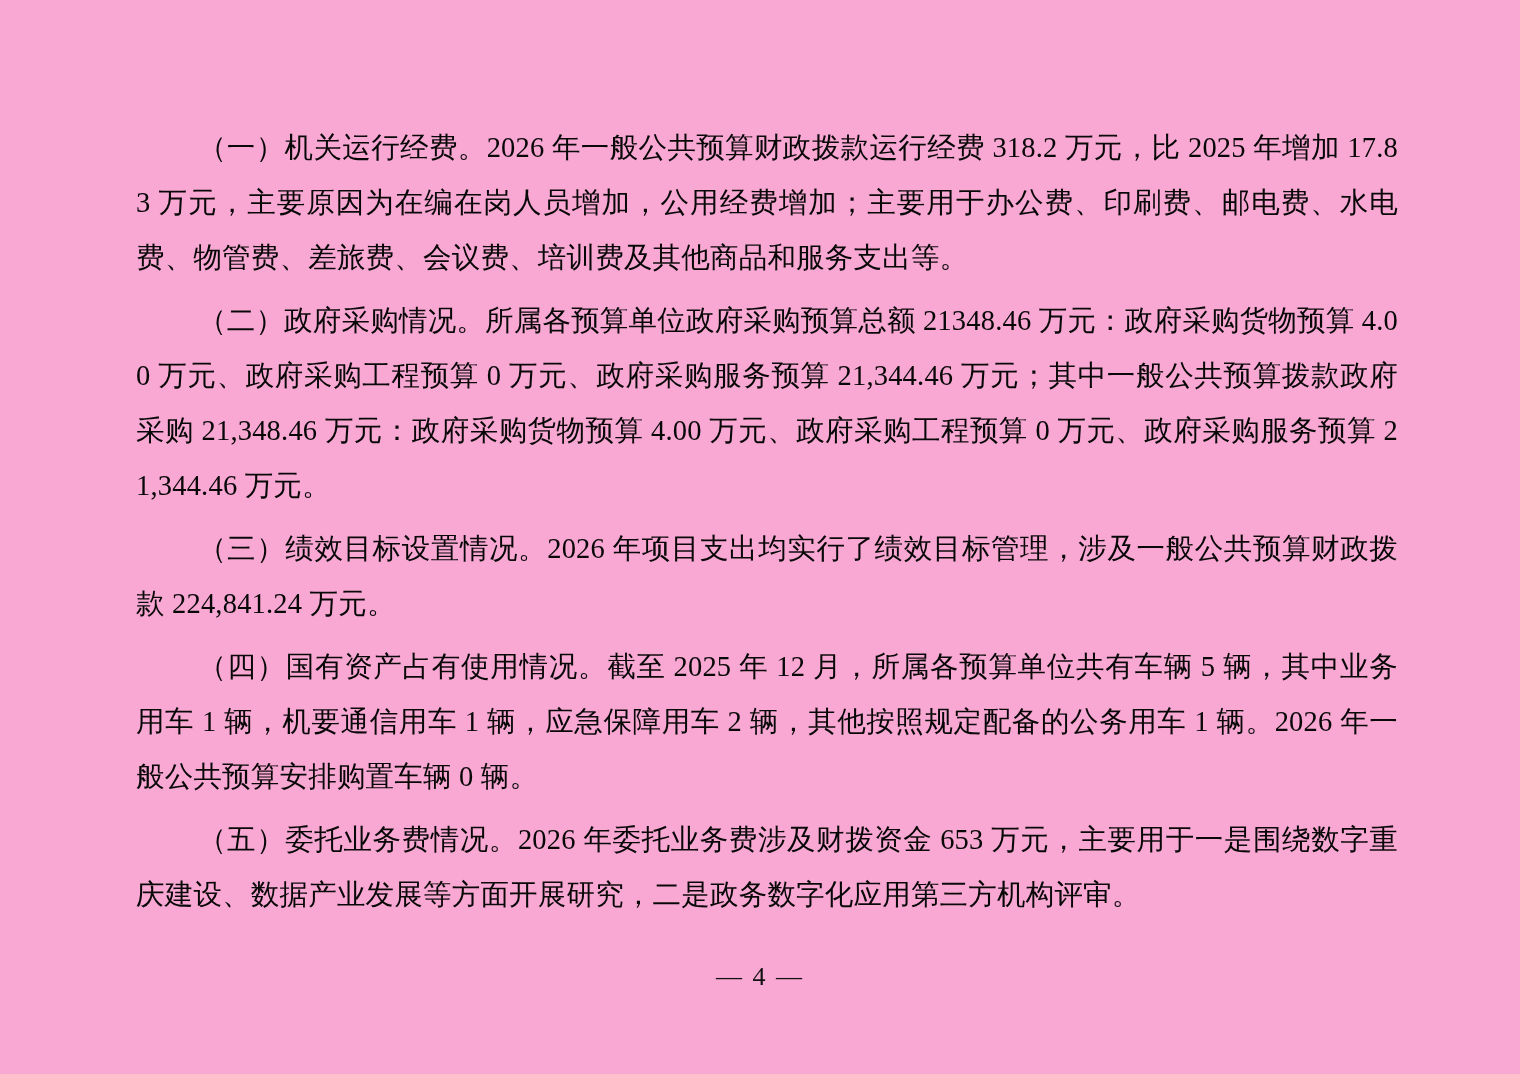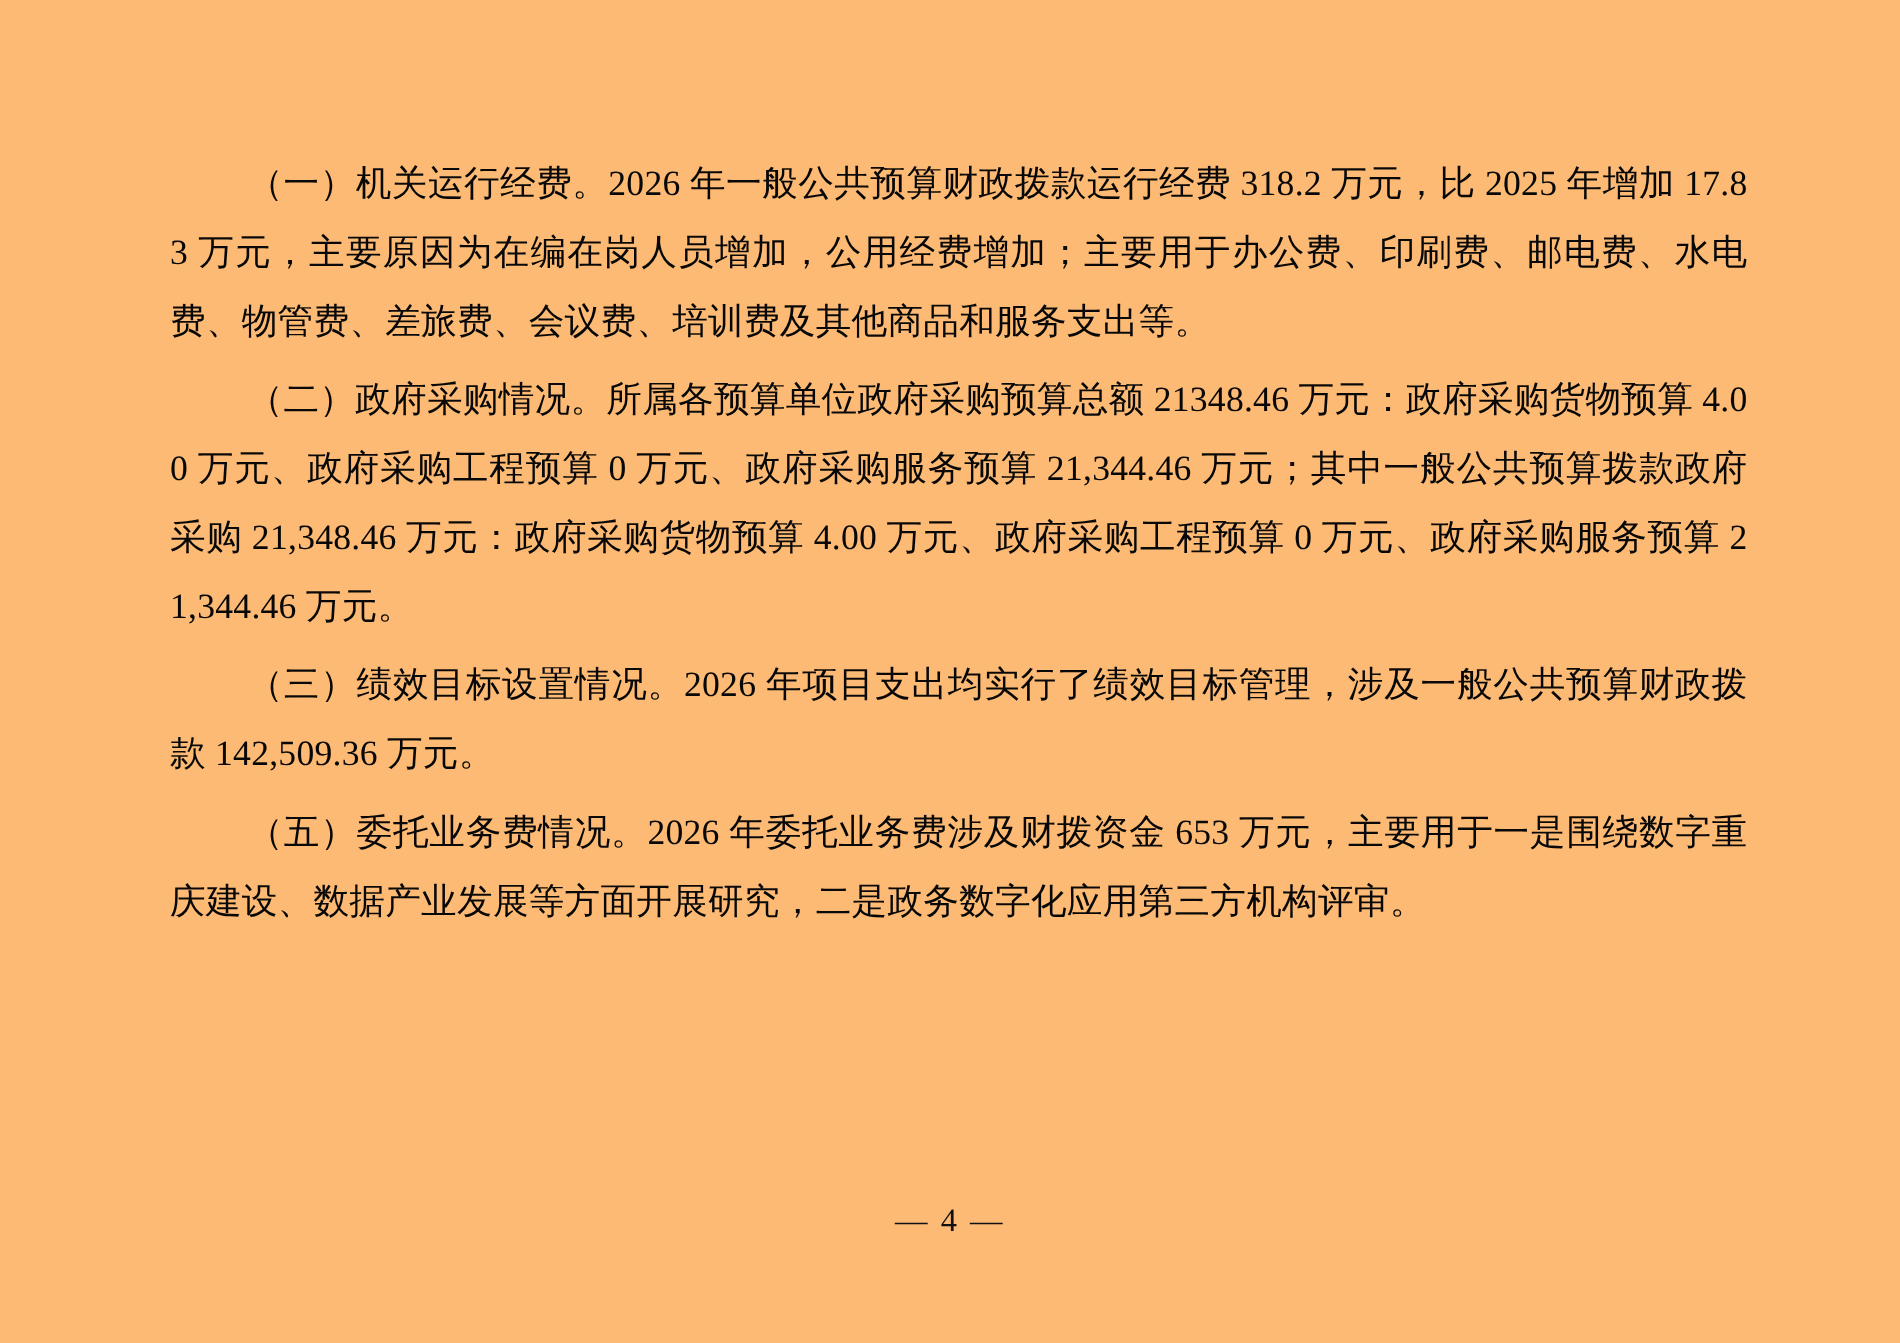--- a/index.html
+++ b/index.html
@@ -13,21 +13,21 @@
     font-family: "Liberation Serif", "DejaVu Serif", serif;
     color: #0a0a0a;
     position: relative;
     overflow: hidden;
   }
   .page {
     position: absolute;
     left: 0; top: 0;
     width: 1520px;
     height: 1074px;
-    background: #fdba74;
+    background: #f9a8d4;
   }
   .content {
     position: absolute;
     left: 136px;
     top: 120px;
     width: 1262px;
   }
   p.para {
     margin: 0 0 8px 0;
     font-size: 28.5px;
@@ -55,17 +55,18 @@
     color: #111;
   }
 </style>
 </head>
 <body>
 
 <div class="page">
   <div class="content">
     <p class="para">（一）机关运行经费。2026 年一般公共预算财政拨款运行经费 318.2 万元，比 2025 年增加 17.83 万元，主要原因为在编在岗人员增加，公用经费增加；主要用于办公费、印刷费、邮电费、水电费、物管费、差旅费、会议费、培训费及其他商品和服务支出等。</p>
     <p class="para">（二）政府采购情况。所属各预算单位政府采购预算总额 21348.46 万元：政府采购货物预算 4.00 万元、政府采购工程预算 0 万元、政府采购服务预算 21,344.46 万元；其中一般公共预算拨款政府采购 21,348.46 万元：政府采购货物预算 4.00 万元、政府采购工程预算 0 万元、政府采购服务预算 21,344.46 万元。</p>
-    <p class="para">（三）绩效目标设置情况。2026 年项目支出均实行了绩效目标管理，涉及一般公共预算财政拨 款 142,509.36 万元。</p>
+    <p class="para">（三）绩效目标设置情况。2026 年项目支出均实行了绩效目标管理，涉及一般公共预算财政拨 款 224,841.24 万元。</p>
+    <p class="para">（四）国有资产占有使用情况。截至 2025 年 12 月，所属各预算单位共有车辆 5 辆，其中业务用车 1 辆，机要通信用车 1 辆，应急保障用车 2 辆，其他按照规定配备的公务用车 1 辆。2026 年一般公共预算安排购置车辆 0 辆。</p>
     <p class="para tight">（五）委托业务费情况。2026 年委托业务费涉及财拨资金 653 万元，主要用于一是围绕数字重庆建设、数据产业发展等方面开展研究，二是政务数字化应用第三方机构评审。</p>
   </div>
   <div class="footer">— 4 —</div>
 </div>
 
 </body></html>

